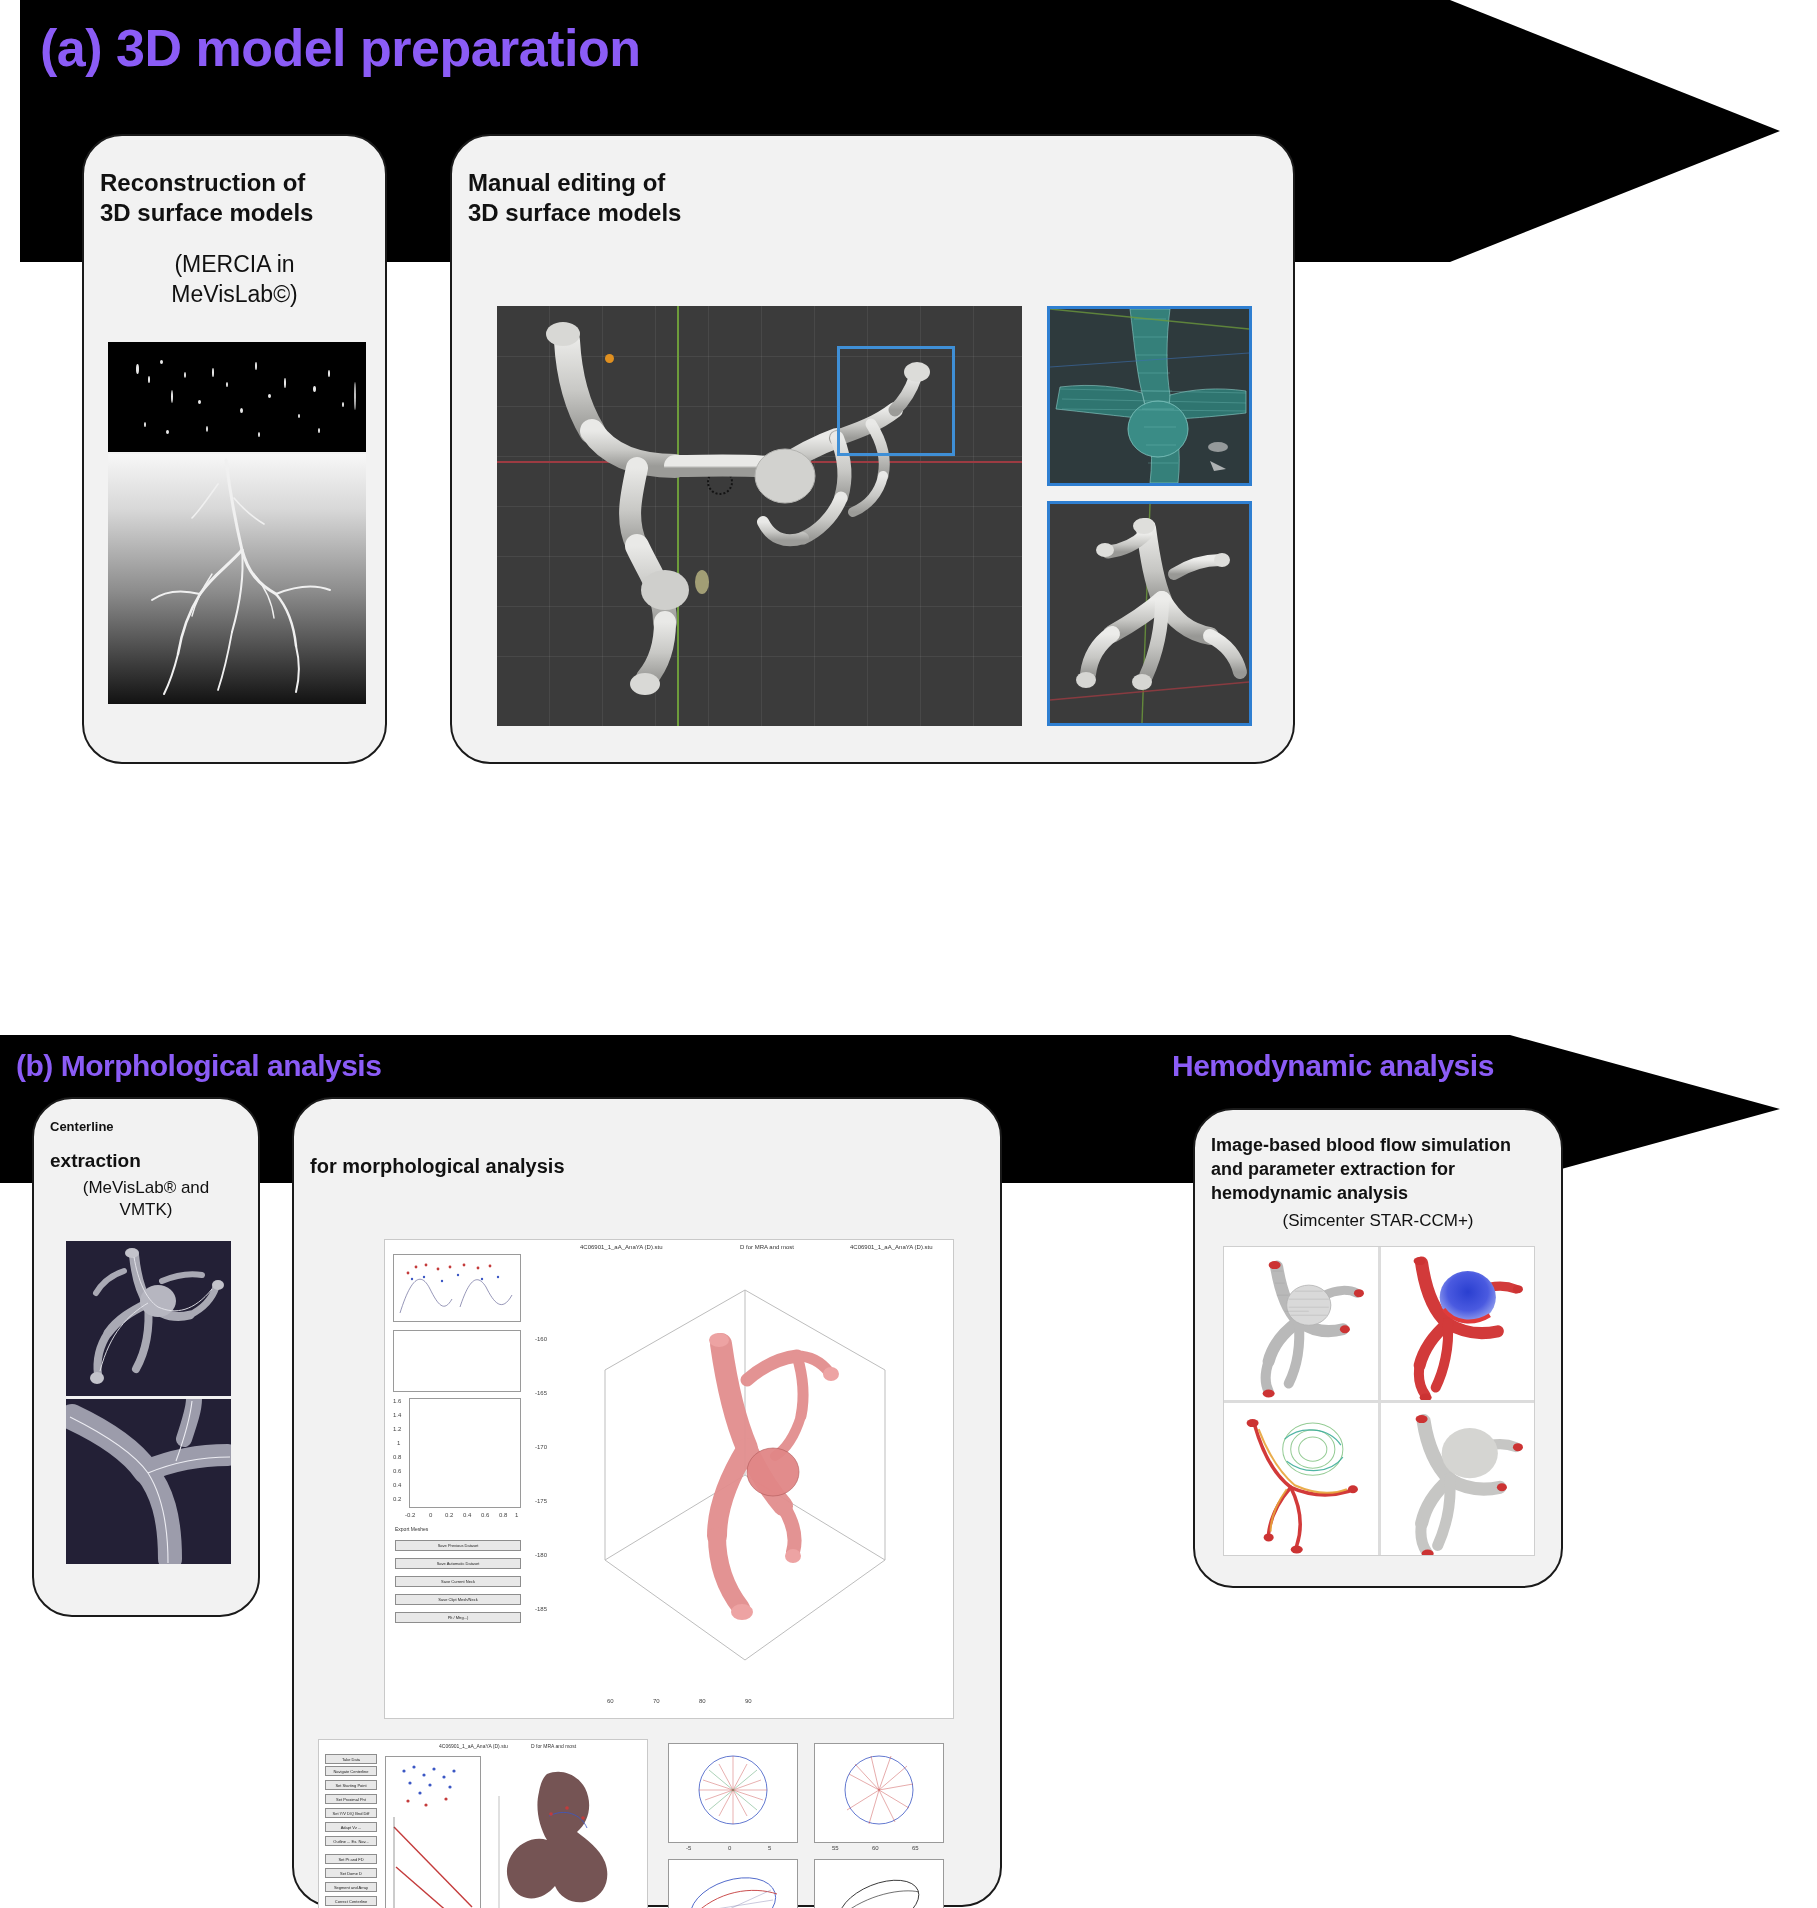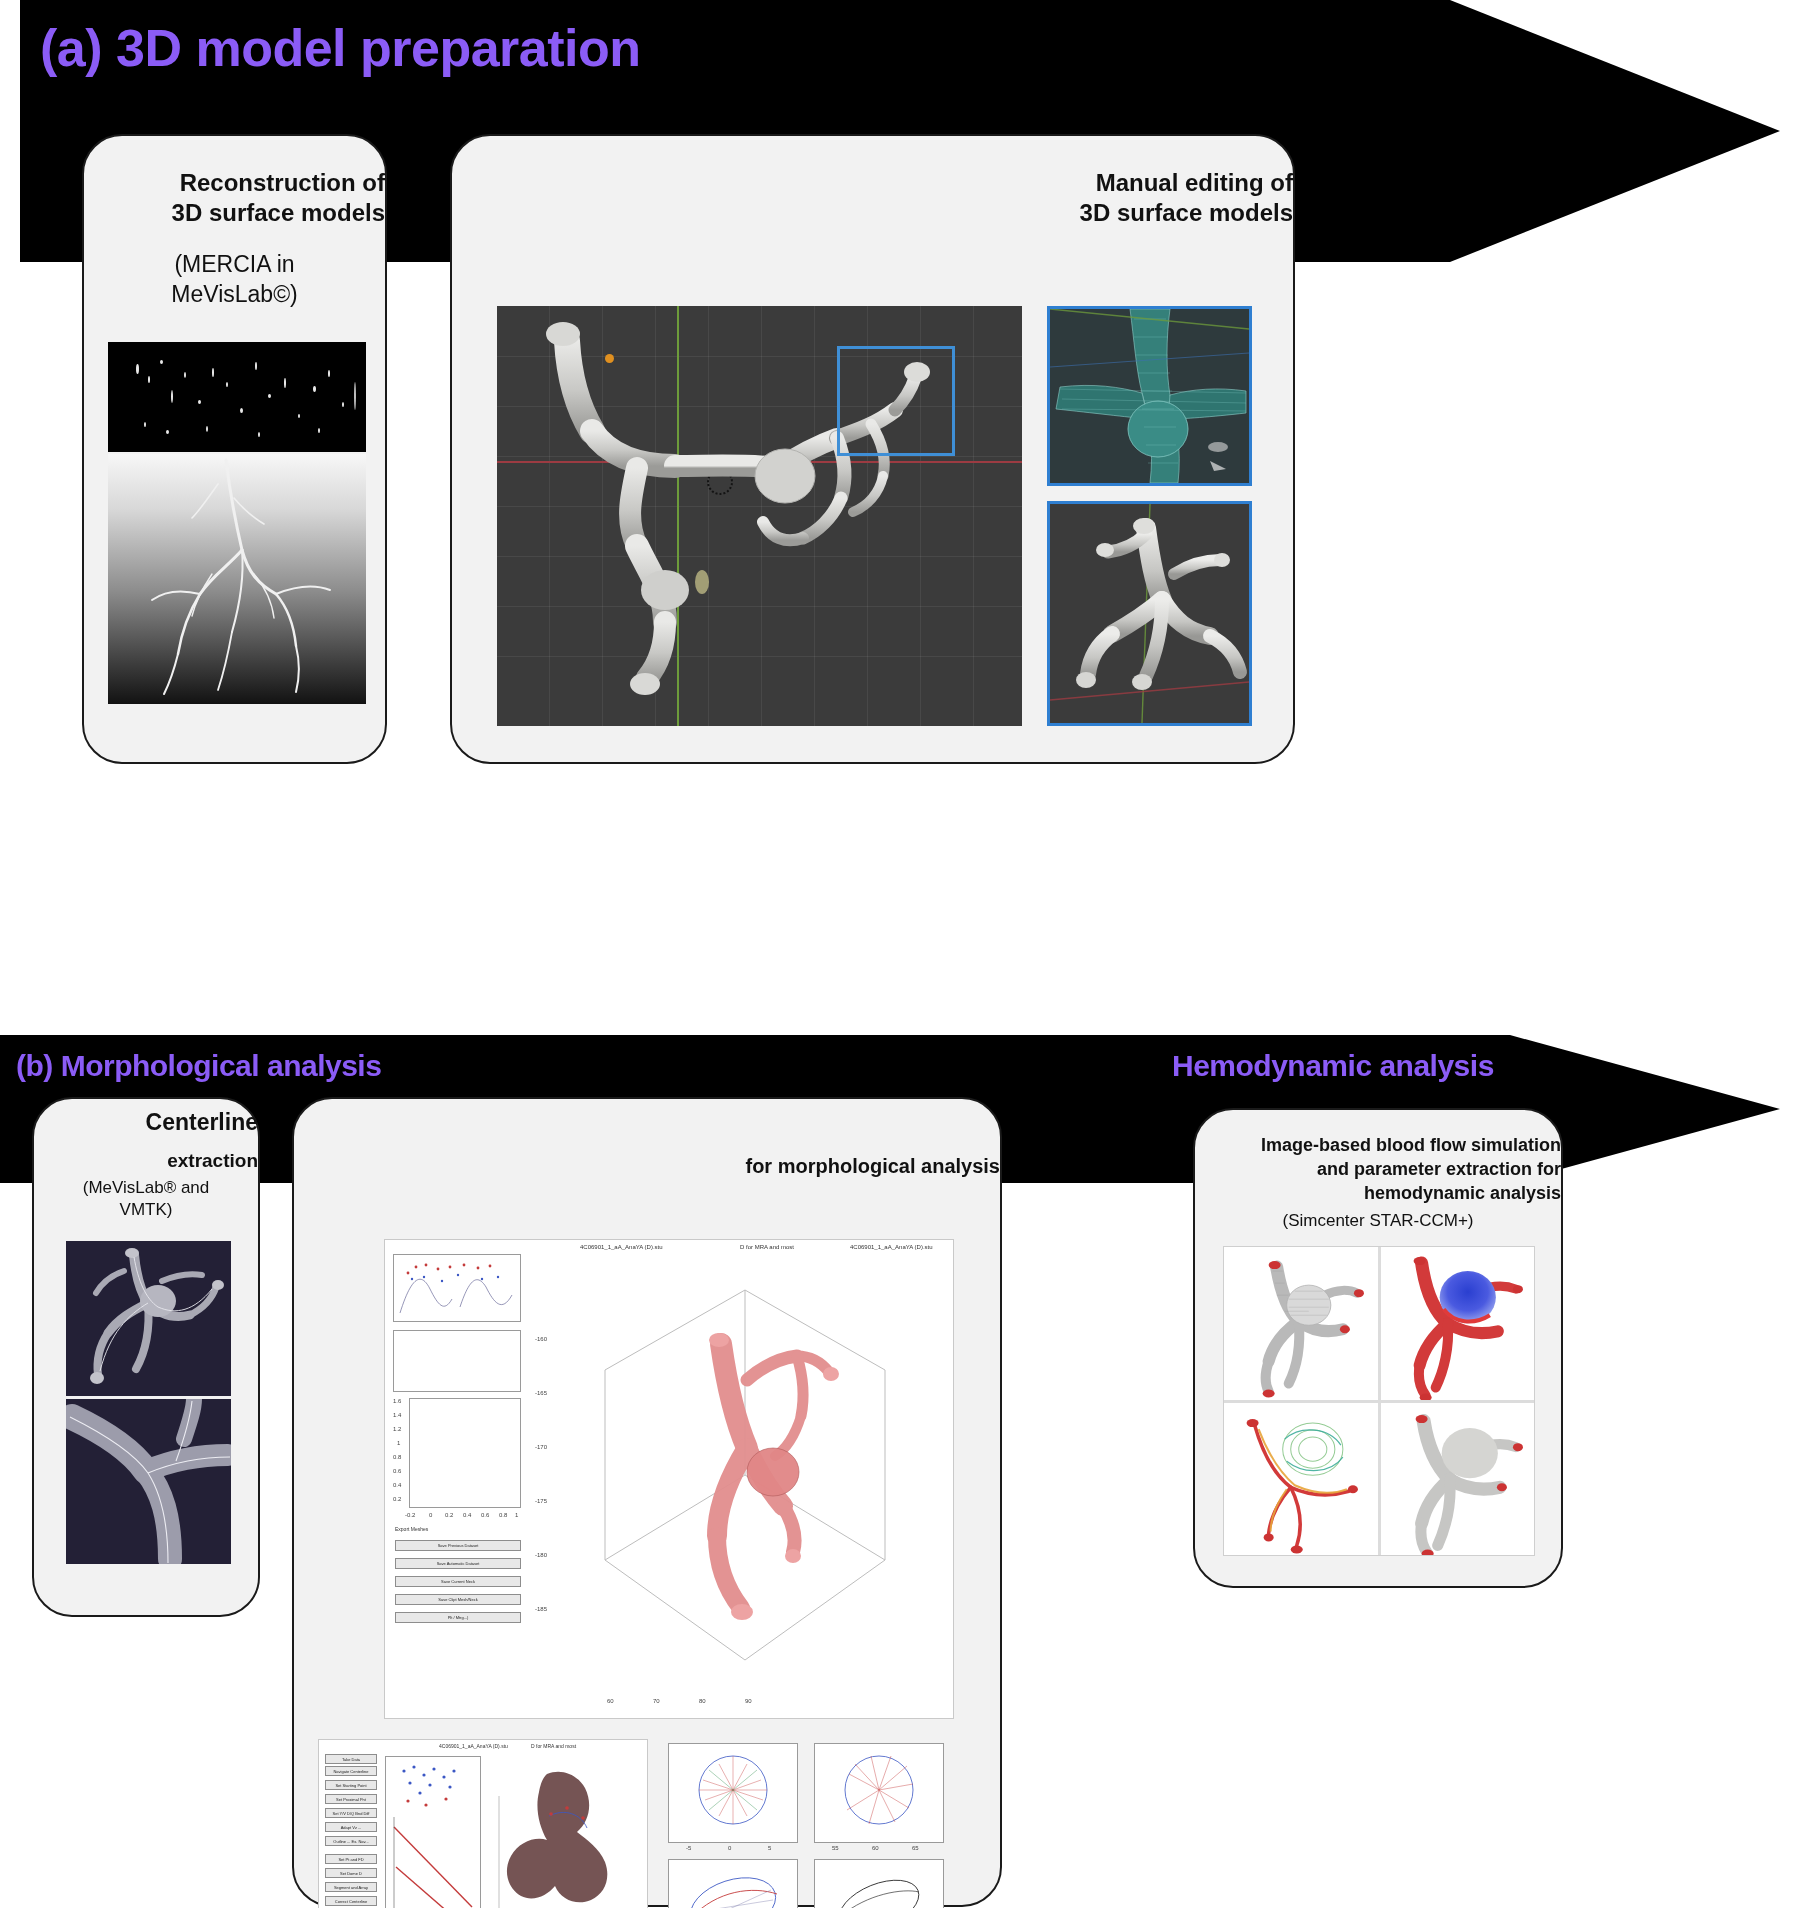--- a/index.html
+++ b/index.html
@@ -48,25 +48,26 @@
   .panel {
     position: absolute;
     background: #f2f2f2;
     border: 2px solid #1a1a1a;
     border-radius: 40px;
     box-sizing: border-box;
   }
   .panel-title {
     position: absolute;
     width: 100%;
-    text-align: right;
+    text-align: left;
     font-weight: bold;
     color: #111111;
     line-height: 1.25;
     left: 0;
+    padding-left: 16px;
   }
   .panel-sub {
     position: absolute;
     width: 100%;
     text-align: center;
     color: #111111;
     line-height: 1.25;
     left: 0;
   }
 
@@ -388,21 +389,21 @@
 </div>
 
 <div class="arrow-band" style="left:0px; top:1035px; width:1780px; height:148px;">
   <div class="band-body" style="width:1510px;"></div>
   <div class="band-head" style="left:1510px; border-top-width:74px; border-bottom-width:74px; border-left-width:270px;"></div>
   <div class="band-title" style="left:16px; top:14px; font-size:30px;">(b) Morphological analysis</div>
   <div class="band-title" style="left:1172px; top:14px; font-size:30px;">Hemodynamic analysis</div>
 </div>
 
 <div class="panel" style="left:32px; top:1097px; width:228px; height:520px;">
-  <div class="panel-title" style="top:9px; font-size:23px;">Centerline</div>
+  <div class="panel-title" style="top:20px; font-size:13px;">Centerline</div>
   <div class="panel-title" style="top:50px; font-size:19px;">extraction</div>
   <div class="panel-sub" style="top:78px; font-size:17px;">(MeVisLab® and</div>
   <div class="panel-sub" style="top:100px; font-size:17px;">VMTK)</div>
 
   <div class="imgbox navy" style="left:32px; top:142px; width:165px; height:155px;">
     <svg width="165" height="155" viewBox="0 0 165 155">
       <g fill="none" stroke="#a9a9b4" stroke-linecap="round">
         <path d="M68 14 C70 34 74 50 82 62" stroke-width="10"></path>
         <path d="M82 62 C94 74 108 78 124 74" stroke-width="9"></path>
         <path d="M82 62 C66 70 52 78 42 92" stroke-width="9"></path>

